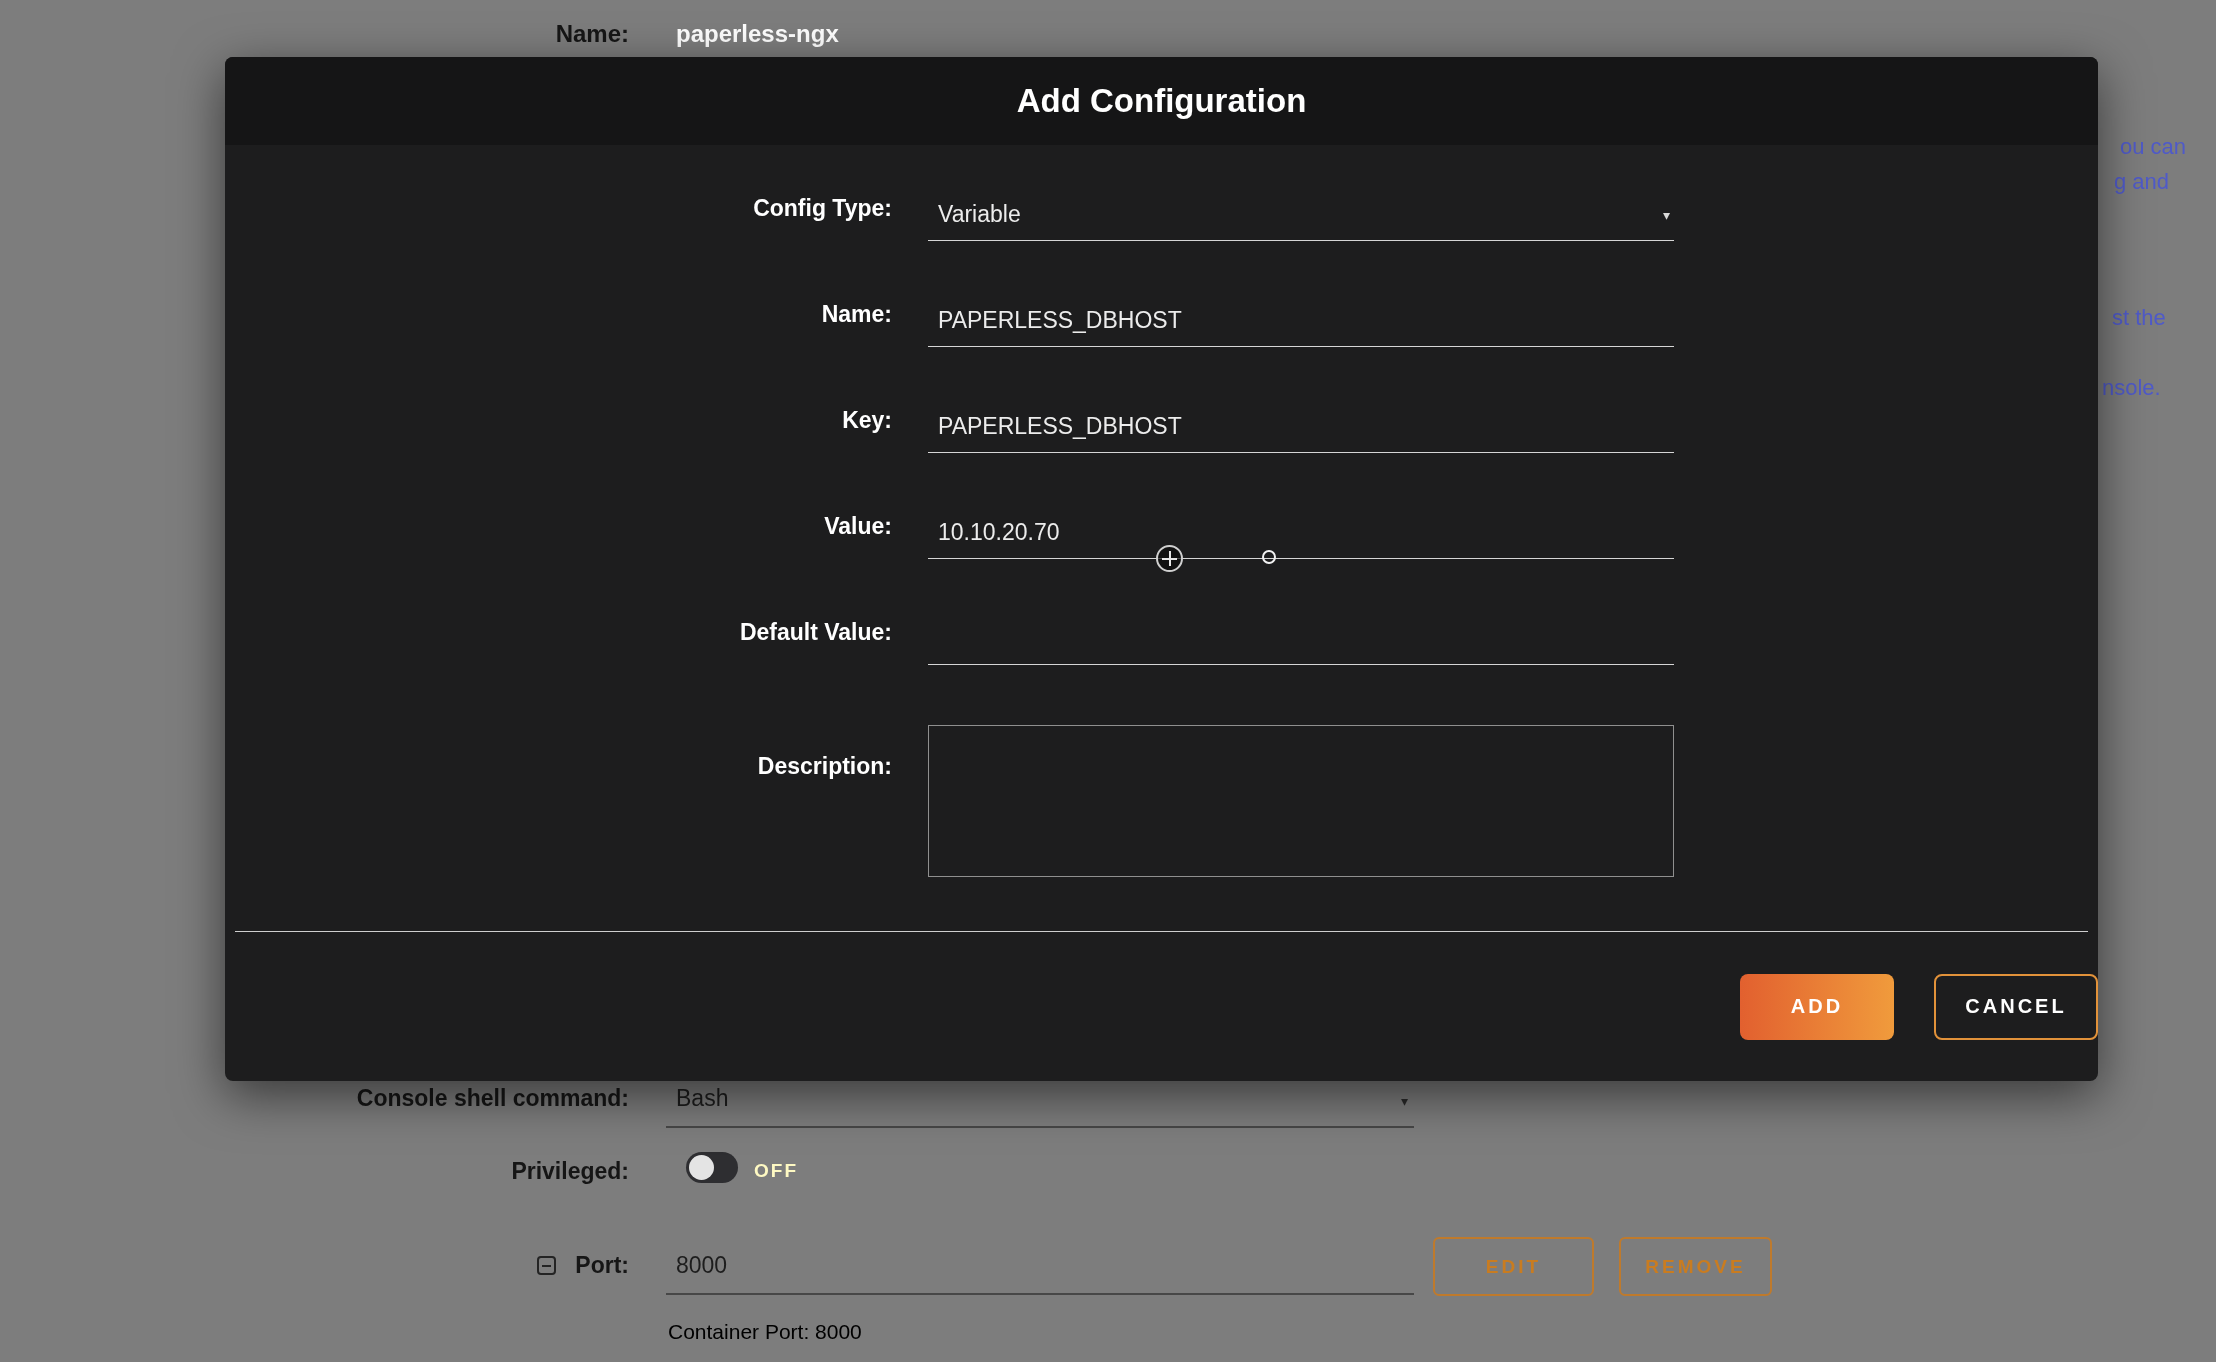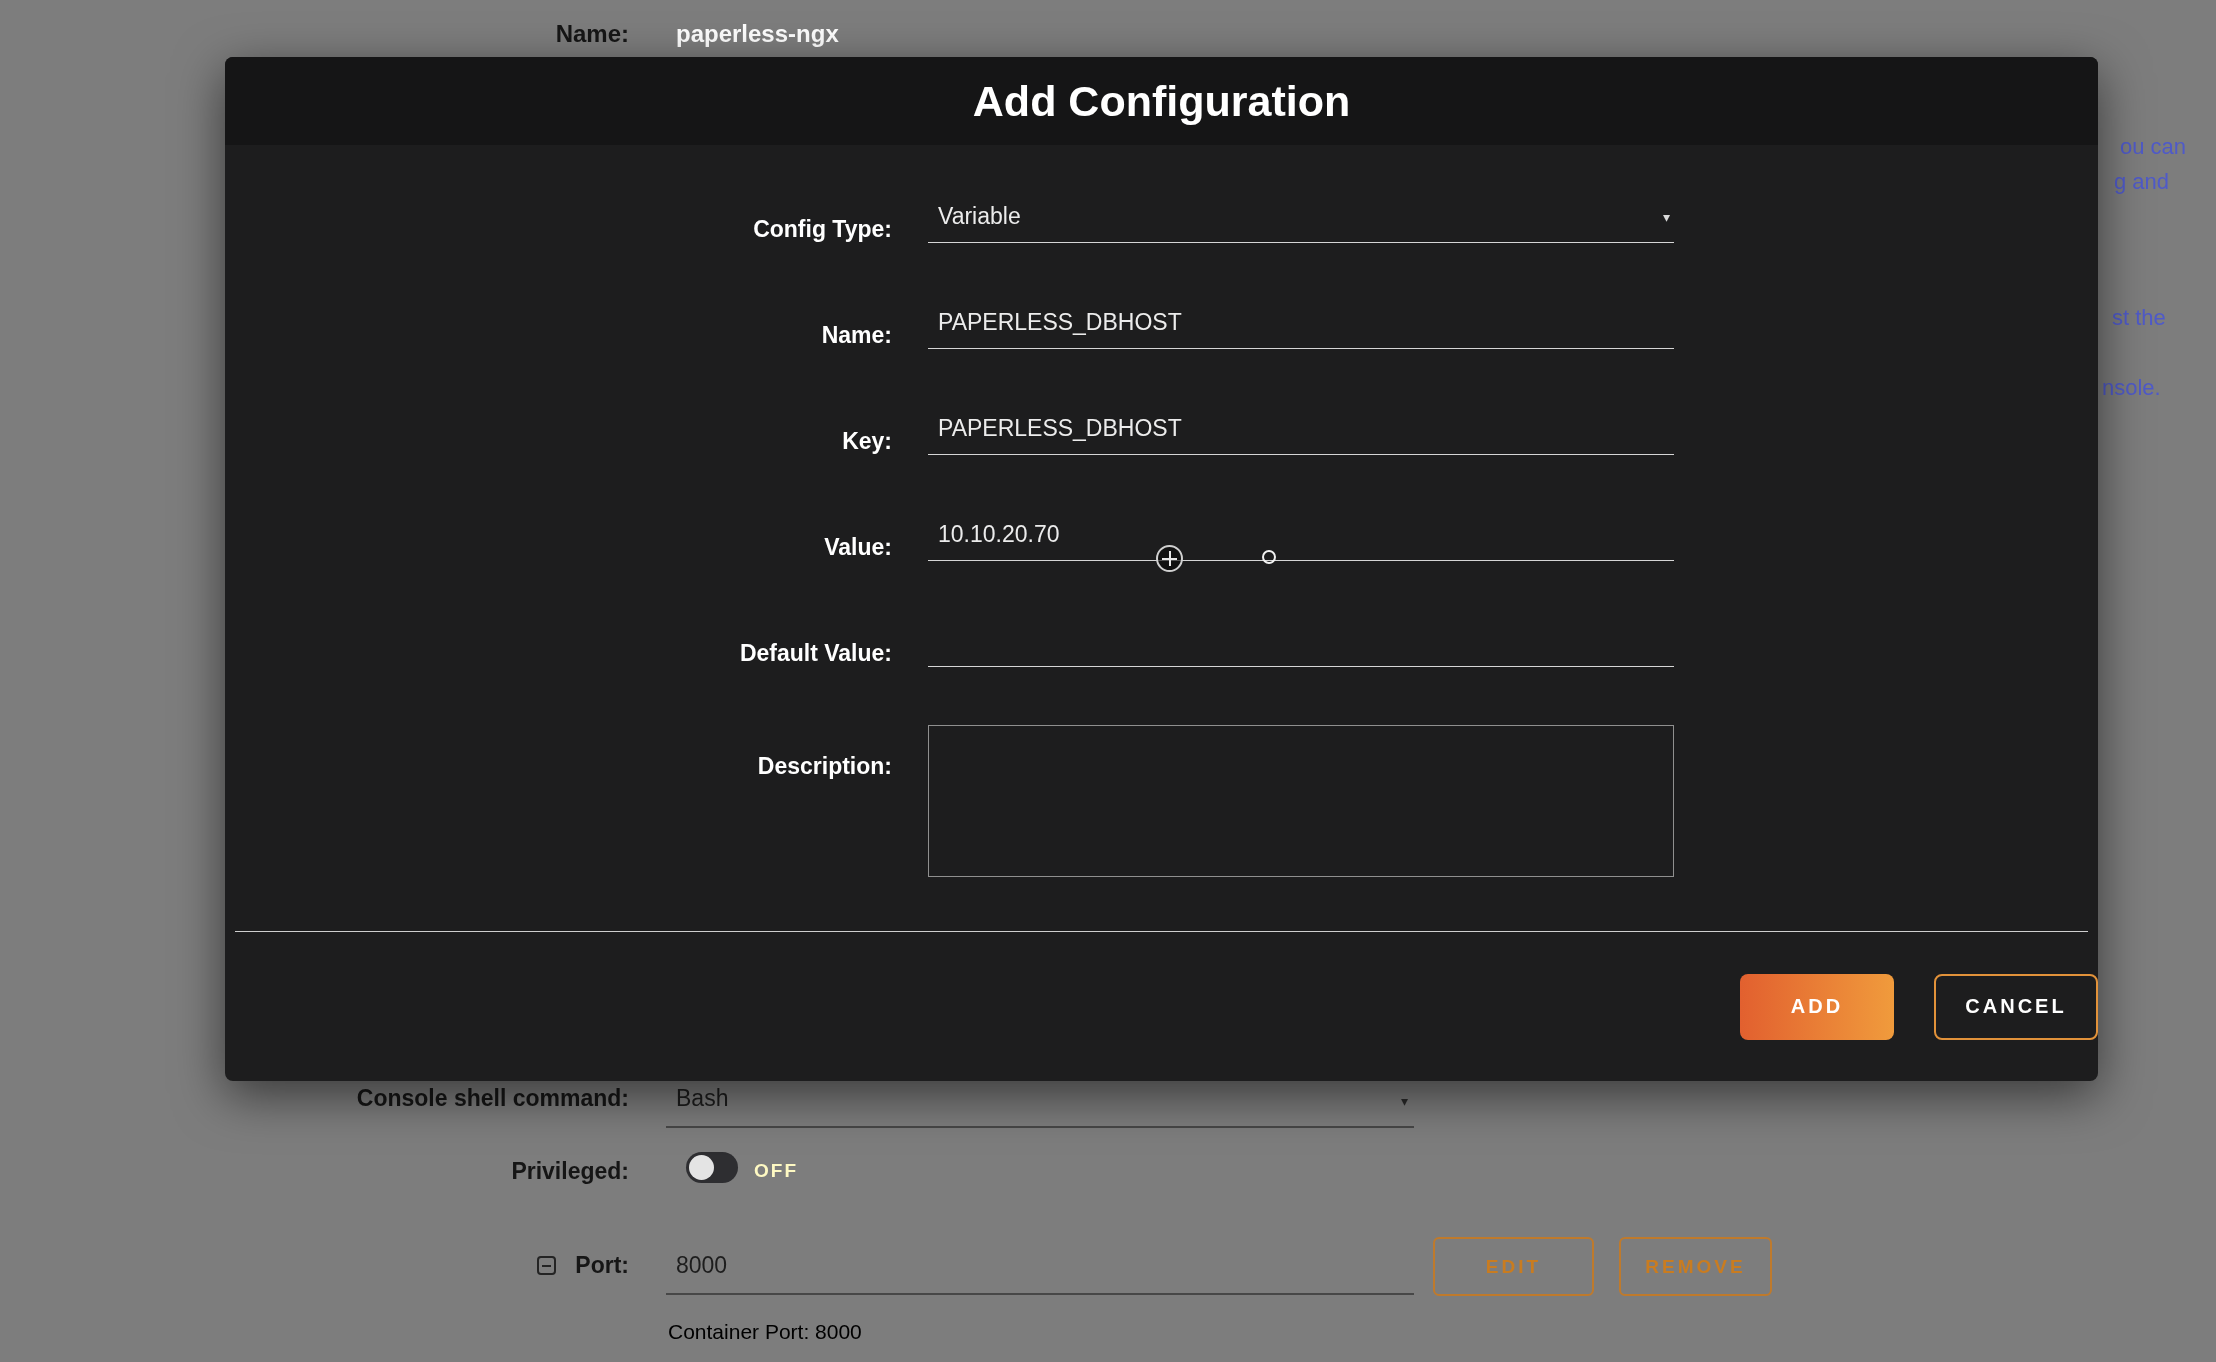--- a/index.html
+++ b/index.html
@@ -135,31 +135,31 @@
   .modal-header {
     height: 88px;
     flex: none;
     display: flex;
     align-items: center;
     justify-content: center;
     background: #151516;
     border-radius: 8px 8px 0 0;
   }
   .modal-title {
-    font-size: 43px;
+    font-size: 33px;
     font-weight: bold;
     color: #ffffff;
   }
   .modal-body {
     padding-top: 50px;
     flex: none;
   }
   .form-row {
     display: flex;
-    align-items: flex-end;
+    align-items: flex-start;
     height: 48px;
     margin-bottom: 58px;
   }
   .form-row.textarea-row {
     align-items: flex-start;
     height: 152px;
     margin-bottom: 0;
   }
   .form-label {
     flex: none;

